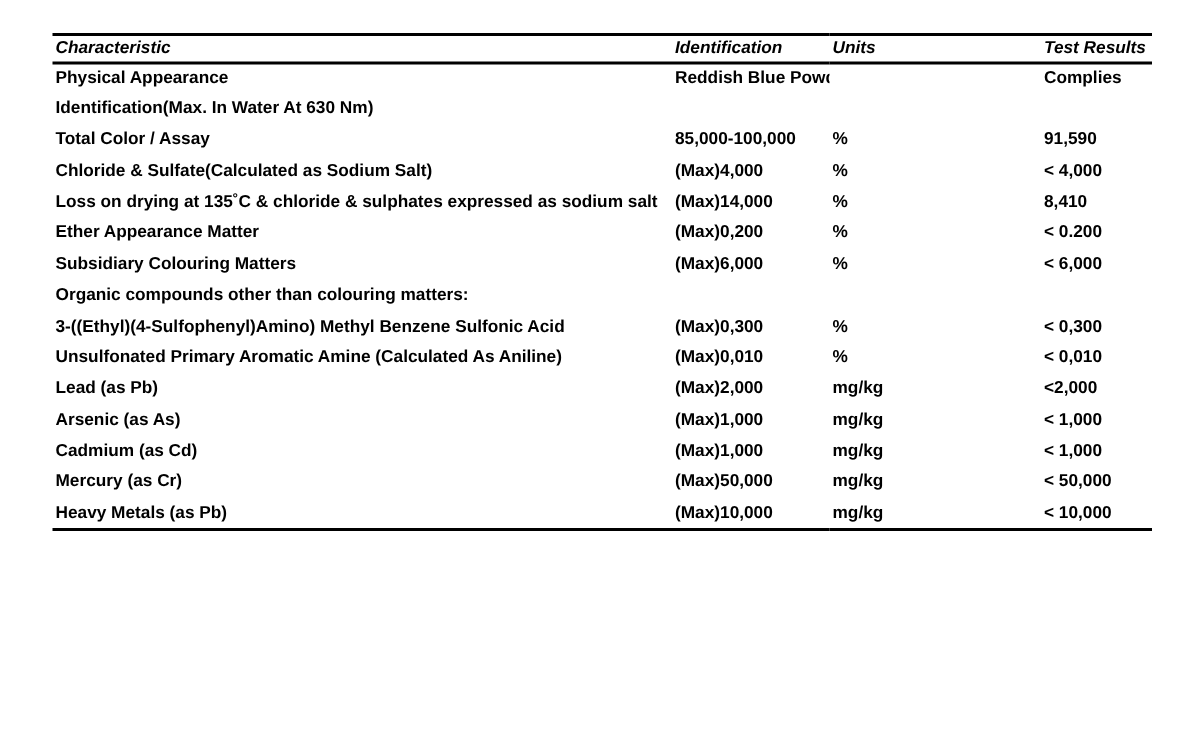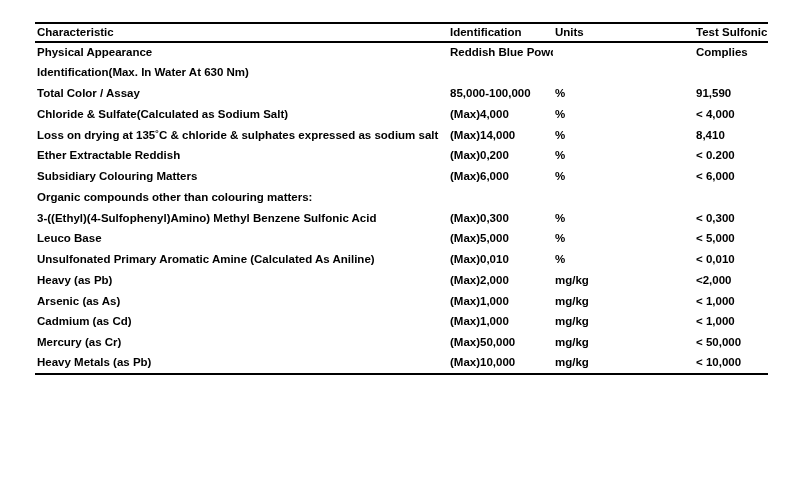--- a/index.html
+++ b/index.html
@@ -36,20 +36,21 @@
   col.c4 { width: 74px; }
   thead th {
     text-align: left;
     font-weight: 600;
     height: 19px;
     vertical-align: middle;
     border-bottom: 2px solid #000000;
     padding: 0 0 0 2px;
     white-space: nowrap;
     overflow: hidden;
+    font-style: italic;
   }
   tbody td {
     height: 20.75px;
     vertical-align: middle;
     padding: 0 0 0 2px;
     white-space: nowrap;
     overflow: hidden;
   }
 </style>
 </head>
@@ -61,21 +62,21 @@
       <col class="c1">
         <col class="c2">
         <col class="c3">
         <col class="c4">
     </colgroup>
     <thead>
       <tr>
         <th>Characteristic</th>
         <th>Identification</th>
         <th>Units</th>
-        <th>Test Sulfonic</th>
+        <th>Test Results</th>
       </tr>
     </thead>
     <tbody>
 
         <tr>
           <td>Physical Appearance</td>
           <td>Reddish Blue Powder</td>
           <td></td>
           <td>Complies</td>
         </tr>
@@ -103,21 +104,21 @@
 
         <tr>
           <td>Loss on drying at 135˚C &amp; chloride &amp; sulphates expressed as sodium salt</td>
           <td>(Max)14,000</td>
           <td>%</td>
           <td>8,410</td>
         </tr>
 
 
         <tr>
-          <td>Ether Extractable Reddish</td>
+          <td>Ether Appearance Matter</td>
           <td>(Max)0,200</td>
           <td>%</td>
           <td>&lt; 0.200</td>
         </tr>
 
         <tr>
           <td>Subsidiary Colouring Matters</td>
           <td>(Max)6,000</td>
           <td>%</td>
           <td>&lt; 6,000</td>
@@ -131,36 +132,30 @@
         </tr>
 
 
         <tr>
           <td>3-((Ethyl)(4-Sulfophenyl)Amino) Methyl Benzene Sulfonic Acid</td>
           <td>(Max)0,300</td>
           <td>%</td>
           <td>&lt; 0,300</td>
         </tr>
 
-        <tr>
-          <td>Leuco Base</td>
-          <td>(Max)5,000</td>
-          <td>%</td>
-          <td>&lt; 5,000</td>
-        </tr>
 
         <tr>
           <td>Unsulfonated Primary Aromatic Amine (Calculated As Aniline)</td>
           <td>(Max)0,010</td>
           <td>%</td>
           <td>&lt; 0,010</td>
         </tr>
 
         <tr>
-          <td>Heavy (as Pb)</td>
+          <td>Lead (as Pb)</td>
           <td>(Max)2,000</td>
           <td>mg/kg</td>
           <td>&lt;2,000</td>
         </tr>
 
         <tr>
           <td>Arsenic (as As)</td>
           <td>(Max)1,000</td>
           <td>mg/kg</td>
           <td>&lt; 1,000</td>

